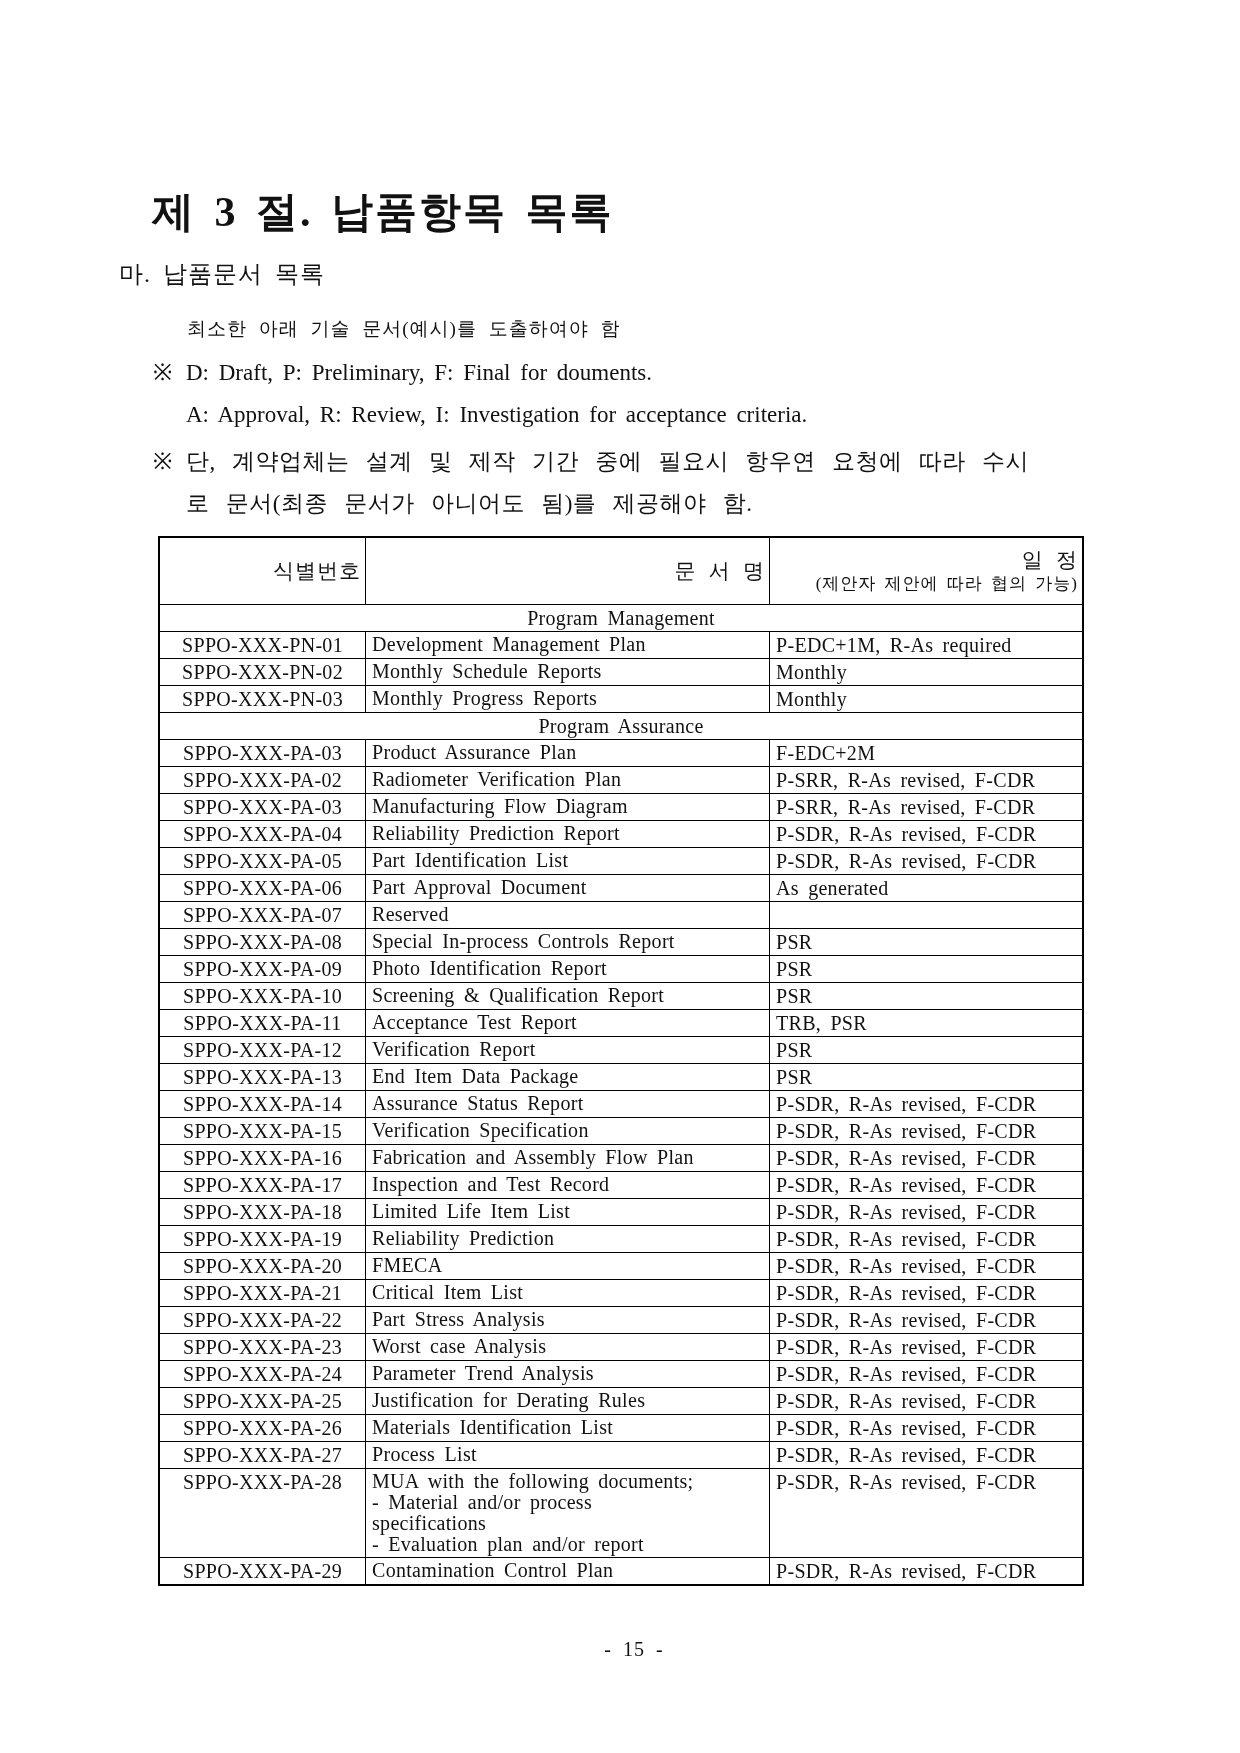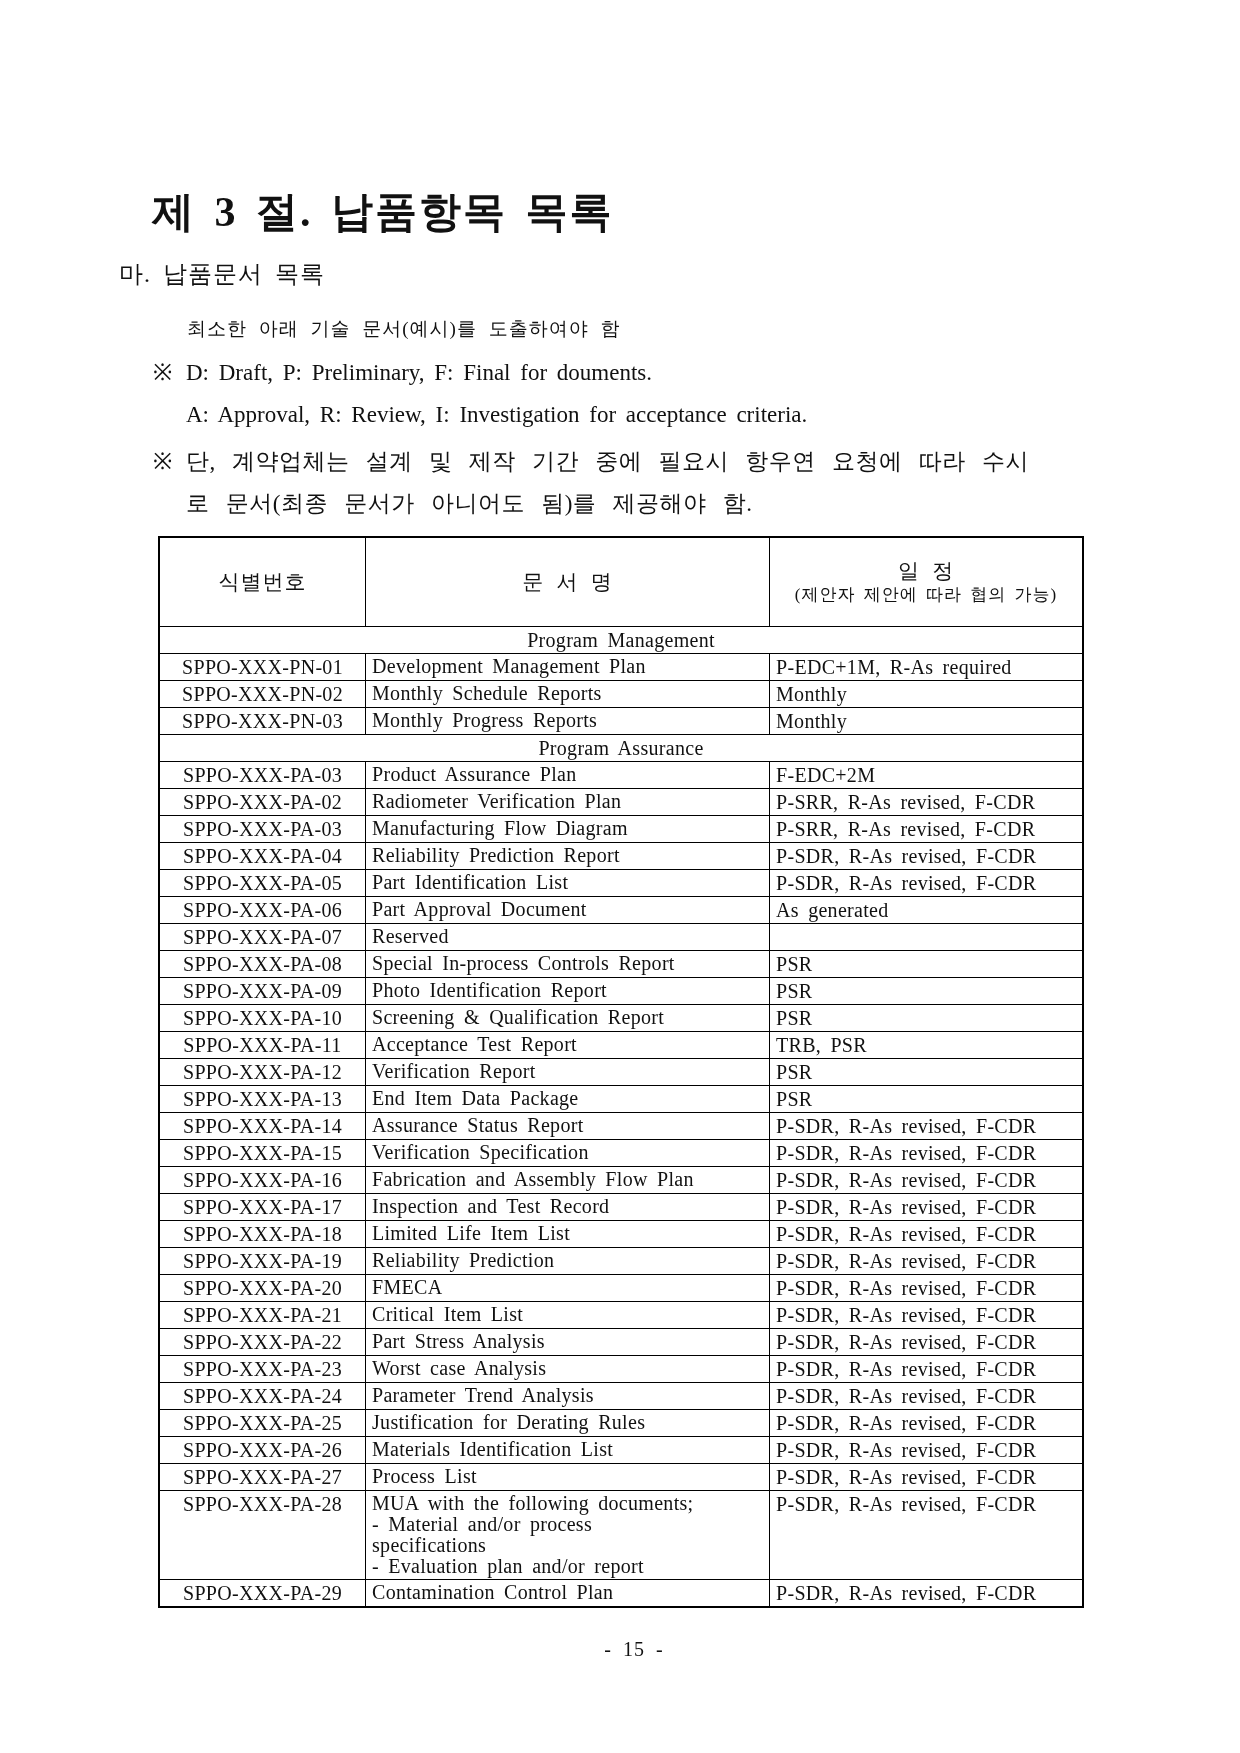--- a/index.html
+++ b/index.html
@@ -76,22 +76,22 @@
     padding: 2px 6px;
     vertical-align: top;
     overflow: hidden;
   }
   table.deliv { border: 2px solid #000000; }
   th.col-id  { width: 197px; }
   th.col-doc { width: 395px; }
   th.col-sched { width: 304px; }
   table.deliv thead th {
     font-weight: 400;
-    text-align: center;
-    padding: 20px 4px;
+    text-align: right;
+    padding: 9px 4px;
     vertical-align: middle;
     letter-spacing: 1px;
     word-spacing: 6px;
   }
   th.col-sched .sched-title { font-size: 21px; line-height: 26px; }
   th.col-sched .sub { font-size: 17px; line-height: 22px; word-spacing: 3px; }
   th.col-id, th.col-doc { font-size: 21px; }
   td.section {
     text-align: center;
     line-height: 22px;

